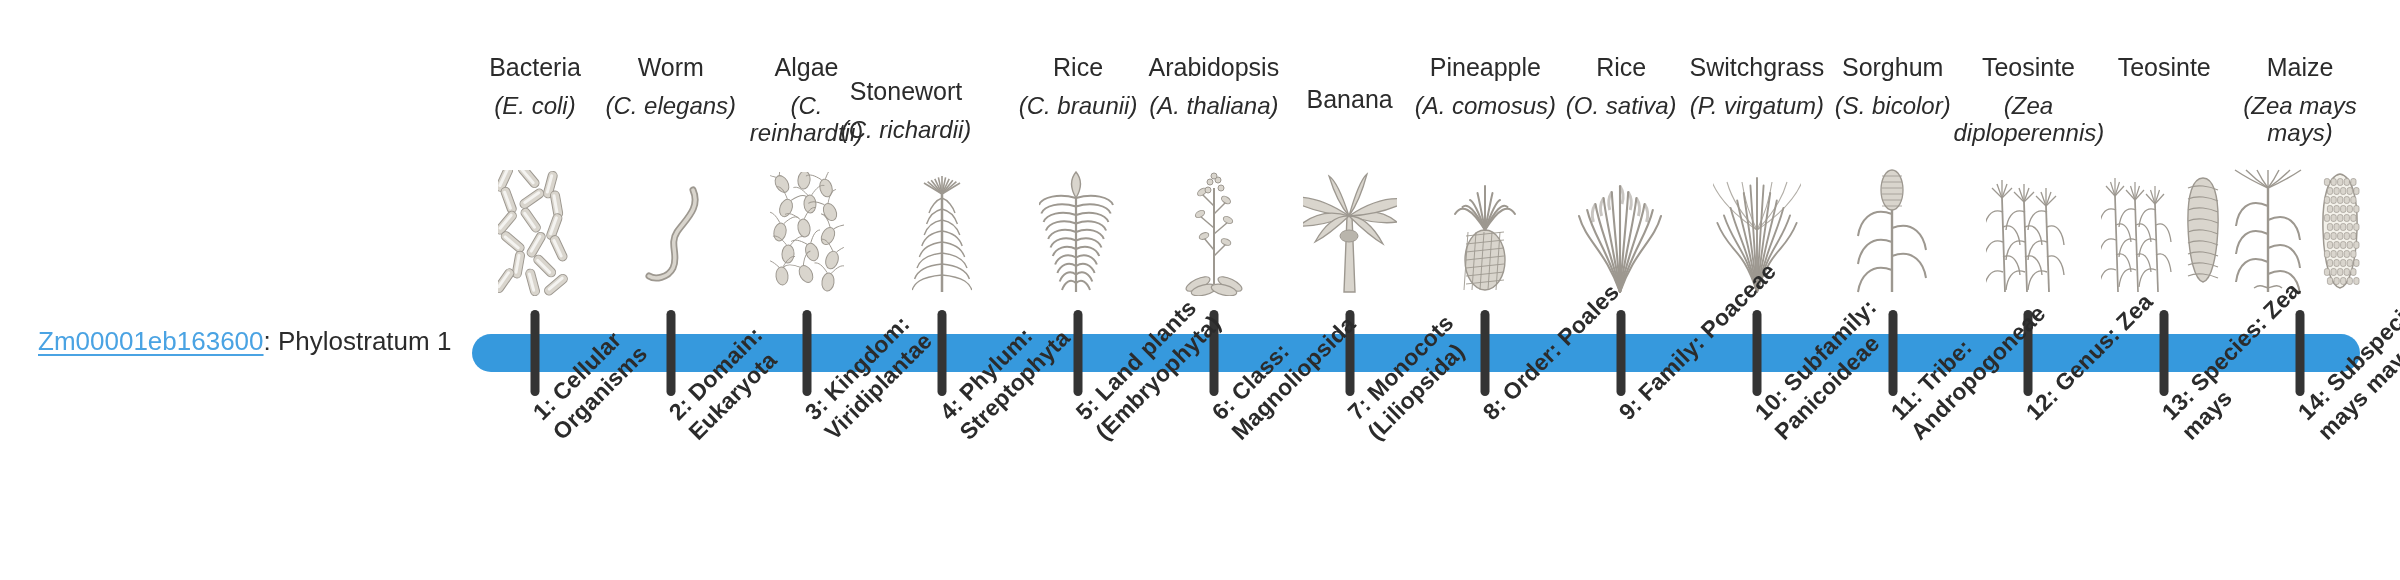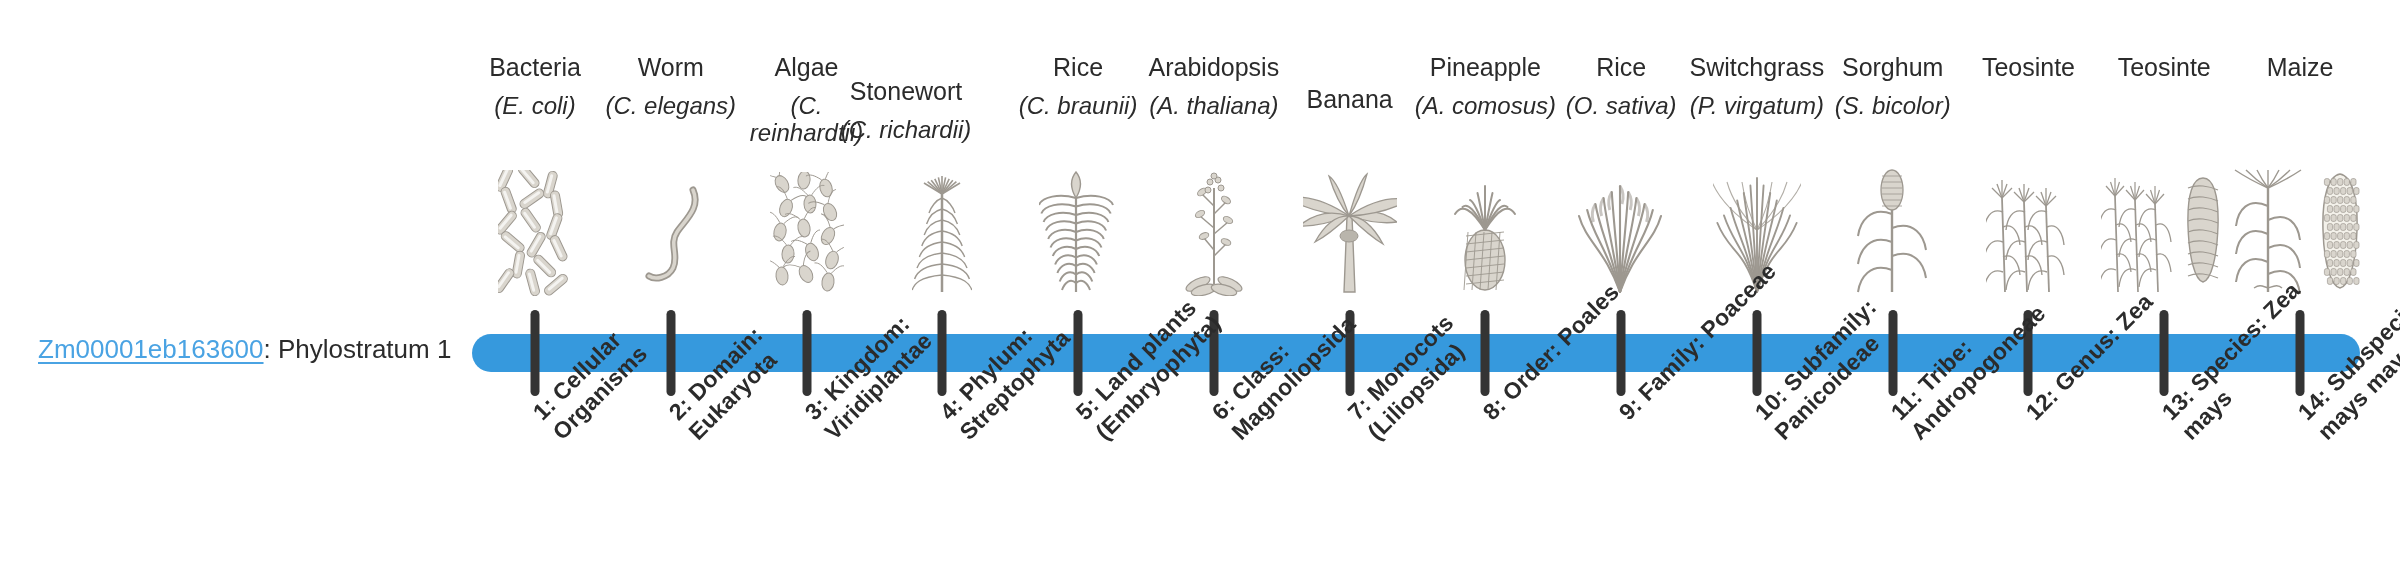--- a/index.html
+++ b/index.html
@@ -17,21 +17,21 @@
     width: 2400px;
     height: 580px;
     background: #ffffff;
     overflow: hidden;
   }
 
   
   .gene-label {
     position: absolute;
     left: 38px;
-    top: 336px;
+    top: 328px;
     font-size: 26px;
     white-space: nowrap;
     line-height: 1;
     color: #2b2b2b;
   }
   .gene-label .gene-id {
     color: #4aa3e3;
     text-decoration: underline;
     text-underline-offset: 4px;
     cursor: pointer;
@@ -522,20 +522,21 @@
           <line x1="26" y1="8" x2="46" y2="8" stroke="#9d9890" stroke-width=".8"></line>
           <line x1="26" y1="14" x2="46" y2="14" stroke="#9d9890" stroke-width=".8"></line>
           <line x1="26" y1="20" x2="46" y2="20" stroke="#9d9890" stroke-width=".8"></line>
           <line x1="26" y1="26" x2="46" y2="26" stroke="#9d9890" stroke-width=".8"></line>
           <line x1="26" y1="32" x2="46" y2="32" stroke="#9d9890" stroke-width=".8"></line>
           <line x1="26" y1="38" x2="46" y2="38" stroke="#9d9890" stroke-width=".8"></line>
         </svg>
       </div>
       <div class="col" style="left:2028.4615384615386px;">
       <div class="common">Teosinte</div>
+      <div class="latin">(Zea diploperennis)</div>
     </div>
       <div class="art" style="left:2028.4615384615386px;">
         <svg width="84" height="128" viewBox="0 0 84 128">
           <line x1="16" y1="30" x2="19" y2="124" stroke="#9d9890" stroke-width="1.8"></line>
           <path d="M17 44 C4 39 -1 52 -2 62" fill="none" stroke="#9d9890" stroke-width="1.4"></path>
           <path d="M17 59 C28 54 33 67 34 77" fill="none" stroke="#9d9890" stroke-width="1.4"></path>
           <path d="M17 74 C4 69 -1 82 -2 92" fill="none" stroke="#9d9890" stroke-width="1.4"></path>
           <path d="M17 89 C28 84 33 97 34 107" fill="none" stroke="#9d9890" stroke-width="1.4"></path>
           <path d="M17 104 C4 99 -1 112 -2 122" fill="none" stroke="#9d9890" stroke-width="1.4"></path>
           <line x1="16" y1="30" x2="6" y2="20" stroke="#9d9890" stroke-width="1.3"></line>
@@ -614,20 +615,21 @@
           <path d="M7 53 C16 49 28 51 37 55" fill="none" stroke="#9d9890" stroke-width="1.2"></path>
           <path d="M7 64 C16 60 28 62 37 66" fill="none" stroke="#9d9890" stroke-width="1.2"></path>
           <path d="M7 75 C16 71 28 73 37 77" fill="none" stroke="#9d9890" stroke-width="1.2"></path>
           <path d="M7 86 C16 82 28 84 37 88" fill="none" stroke="#9d9890" stroke-width="1.2"></path>
           <path d="M7 97 C16 93 28 95 37 99" fill="none" stroke="#9d9890" stroke-width="1.2"></path>
           <path d="M7 108 C16 104 28 106 37 110" fill="none" stroke="#9d9890" stroke-width="1.2"></path>
         </svg>
       </div>
       <div class="col" style="left:2300px;">
       <div class="common">Maize</div>
+      <div class="latin">(Zea mays mays)</div>
     </div>
       <div class="art" style="left:2300px;">
         <svg width="76" height="128" viewBox="0 0 76 128">
           <line x1="36" y1="18" x2="36" y2="124" stroke="#9d9890" stroke-width="2.4"></line>
           <path d="M36 38 C16 29 6 42 4 58" fill="none" stroke="#9d9890" stroke-width="2"></path>
           <path d="M36 52 C56 43 66 56 68 72" fill="none" stroke="#9d9890" stroke-width="2"></path>
           <path d="M36 66 C16 57 6 70 4 86" fill="none" stroke="#9d9890" stroke-width="2"></path>
           <path d="M36 80 C56 71 66 84 68 100" fill="none" stroke="#9d9890" stroke-width="2"></path>
           <path d="M36 94 C16 85 6 98 4 114" fill="none" stroke="#9d9890" stroke-width="2"></path>
           <path d="M36 106 C56 97 66 110 68 126" fill="none" stroke="#9d9890" stroke-width="2"></path>

